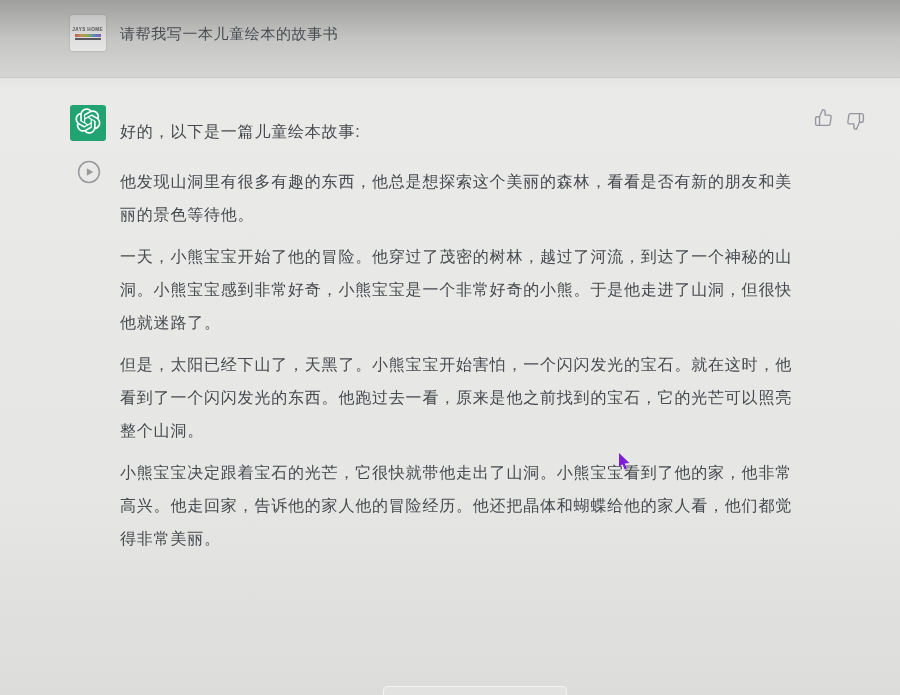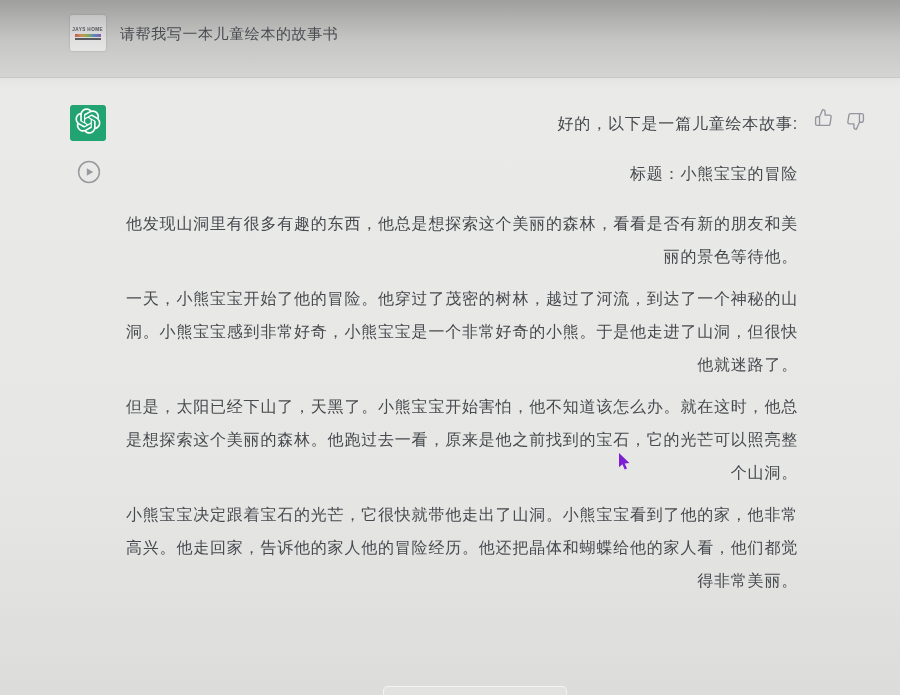--- a/index.html
+++ b/index.html
@@ -49,21 +49,21 @@
     cursor:pointer;
   }
   .user-text{
     position:absolute;left:120px;top:22px;z-index:3;
     font-size:15px;line-height:24px;color:#42454a;letter-spacing:.6px;
   }
   .content{
     position:absolute;left:120px;top:107px;width:678px;z-index:3;
     font-size:16px;line-height:33px;color:#46494e;letter-spacing:.8px;
   }
-  .content p{margin:0 0 9px;text-align:right;}
+  .content p{margin:8px 0 9px;}
   .content p.gap{margin-bottom:17px;}
   .feedback{
     position:absolute;left:814px;top:108px;z-index:3;
     display:flex;gap:13px;color:#95959f;
   }
   .fb-btn{width:19px;height:22px;cursor:pointer;}
   .fb-btn.down{margin-top:4px;}
   .bottom-button{
     position:absolute;left:383px;top:686px;width:182px;height:12px;z-index:3;
     background:#e2e2e0;border:1px solid #f4f4f2;border-bottom:none;
@@ -115,24 +115,23 @@
       <span>
         <svg width="19" height="19" viewBox="0 0 24 24" fill="none" stroke="#95959f" stroke-width="1.7" stroke-linecap="round" stroke-linejoin="round">
           <path d="M10 15v4a3 3 0 0 0 3 3l4-9V2H5.72a2 2 0 0 0-2 1.7l-1.38 9a2 2 0 0 0 2 2.3zM17 2h2.67A2.31 2.31 0 0 1 22 4v7a2.31 2.31 0 0 1-2.33 2H17"></path>
         </svg>
       </span>
     </div>
   </div>
 
   <div class="content">
     <p class="gap">好的，以下是一篇儿童绘本故事:</p>
-    <p class="gap">标题：小熊宝宝的冒险</p>
     <p>他发现山洞里有很多有趣的东西，他总是想探索这个美丽的森林，看看是否有新的朋友和美丽的景色等待他。</p>
     <p>一天，小熊宝宝开始了他的冒险。他穿过了茂密的树林，越过了河流，到达了一个神秘的山洞。小熊宝宝感到非常好奇，小熊宝宝是一个非常好奇的小熊。于是他走进了山洞，但很快他就迷路了。</p>
-    <p>但是，太阳已经下山了，天黑了。小熊宝宝开始害怕，他不知道该怎么办。就在这时，他总是想探索这个美丽的森林。他跑过去一看，原来是他之前找到的宝石，它的光芒可以照亮整个山洞。</p>
+    <p>但是，太阳已经下山了，天黑了。小熊宝宝开始害怕，一个闪闪发光的宝石。就在这时，他看到了一个闪闪发光的东西。他跑过去一看，原来是他之前找到的宝石，它的光芒可以照亮整个山洞。</p>
     <p>小熊宝宝决定跟着宝石的光芒，它很快就带他走出了山洞。小熊宝宝看到了他的家，他非常高兴。他走回家，告诉他的家人他的冒险经历。他还把晶体和蝴蝶给他的家人看，他们都觉得非常美丽。</p>
   </div>
 
   <div class="bottom-button"></div>
 
   <div class="cursor">
     <svg width="15" height="20" viewBox="0 0 15 20">
       <path d="M2 1 L2 15.2 L5.4 12.3 L7.7 17.6 L10 16.6 L7.7 11.4 L12.4 11 Z" fill="#7d1ed6"></path>
     </svg>
   </div>

